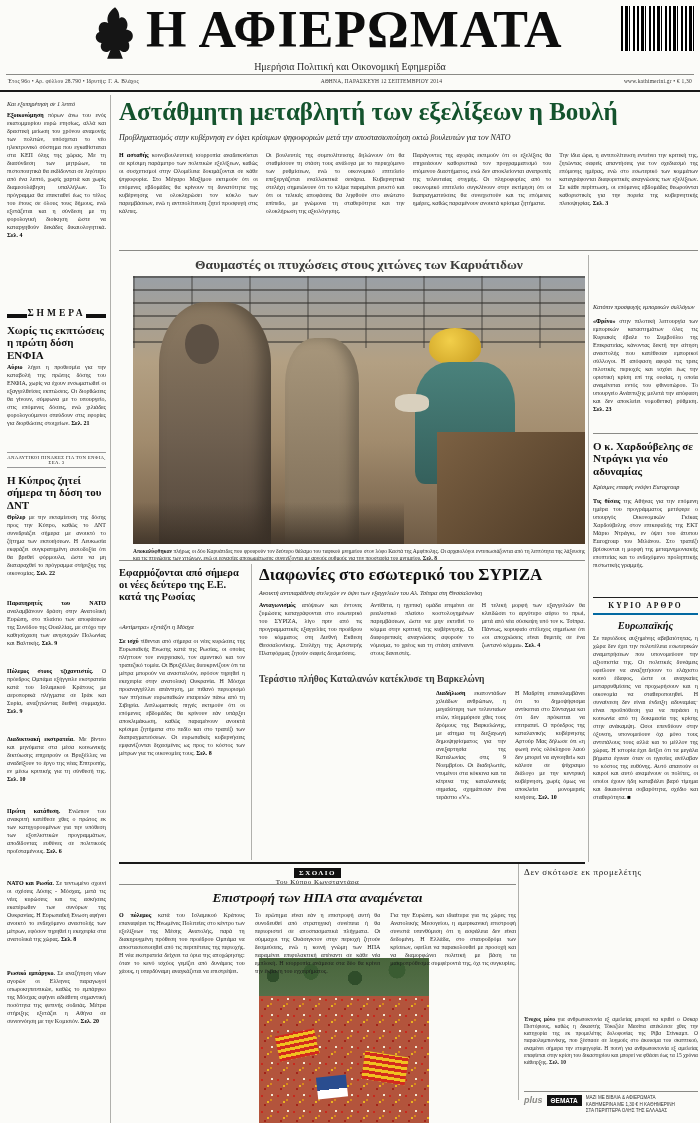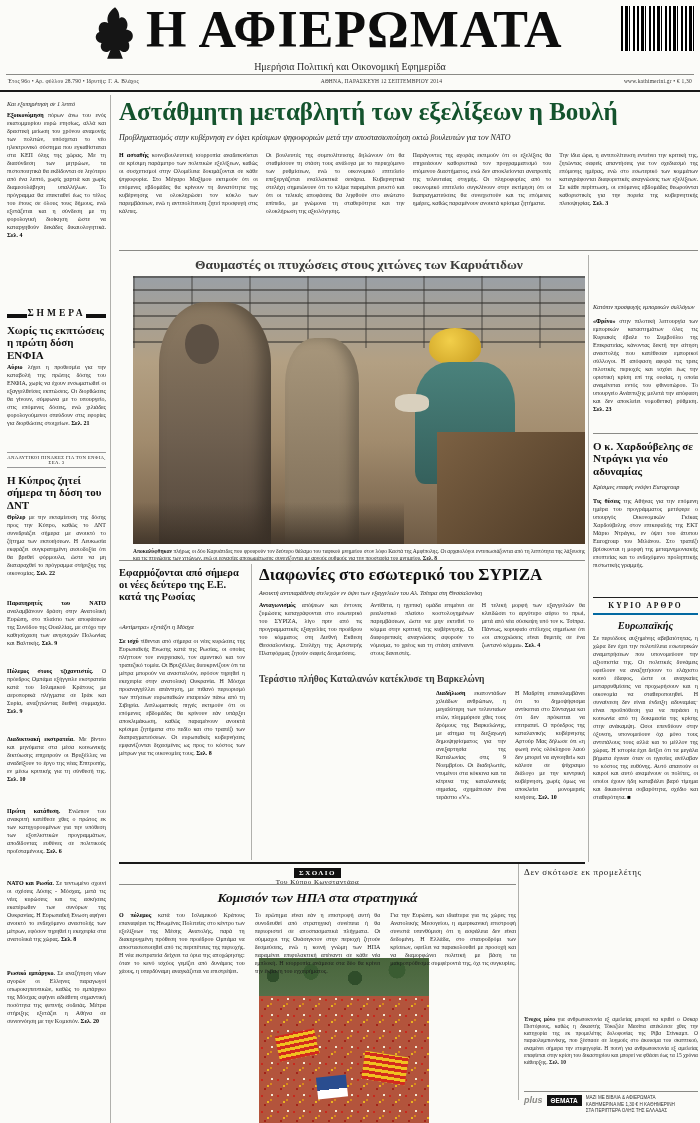--- a/index.html
+++ b/index.html
@@ -199,21 +199,21 @@
     <p class="body-txt j clip" style="height:212px"><span>Σε περιόδους αυξημένης αβεβαιότητας, η χώρα δεν έχει την πολυτέλεια εσωτερικών αναμετρήσεων που υπονομεύουν την αξιοπιστία της. Οι πολιτικές δυνάμεις οφείλουν να αναζητήσουν το ελάχιστο κοινό έδαφος, ώστε οι αναγκαίες μεταρρυθμίσεις να προχωρήσουν και η οικονομία να σταθεροποιηθεί. Η συναίνεση δεν είναι ένδειξη αδυναμίας· είναι προϋπόθεση για να περάσει η κοινωνία από τη δοκιμασία της κρίσης στην ανάκαμψη. Οσοι επενδύουν στην όξυνση, υπονομεύουν όχι μόνο τους αντιπάλους τους αλλά και το μέλλον της χώρας. Η ιστορία έχει δείξει ότι τα μεγάλα βήματα έγιναν όταν οι ηγεσίες ανέλαβαν το κόστος της ευθύνης. Αυτό απαιτούν οι καιροί και αυτό αναμένουν οι πολίτες, οι οποίοι έχουν ήδη καταβάλει βαρύ τίμημα και δικαιούνται σοβαρότητα, σχέδιο και σταθερότητα.</span>
       <b>■</b></p>
   </div>
 
   <div class="abs hl-dark" style="left:119px;top:862px;width:466px;height:2px"></div>
   <div class="abs chip-row" style="left:119px;top:868px;width:397px">
     <span class="chip">ΣΧΟΛΙΟ</span>
     <span class="chip-by">Του Κύπρο Κωνσταντάρα</span>
   </div>
   <div class="abs hl" style="left:119px;top:884px;width:397px;height:1px"></div>
-  <h2 class="abs h-sxolio" style="left:119px;top:890px;width:397px">Κομισιόν των ΗΠΑ στα στρατηγικά</h2>
+  <h2 class="abs h-sxolio" style="left:119px;top:890px;width:397px">Επιστροφή των ΗΠΑ στα αναμένεται</h2>
   <div class="abs cols" style="left:119px;top:912px;width:397px;height:182px;gap:10px">
     <p class="c body-txt j"><b>Ο πόλεμος</b>
       <span>κατά του Ισλαμικού Κράτους επαναφέρει τις Ηνωμένες Πολιτείες στο κέντρο των εξελίξεων της Μέσης Ανατολής, παρά τη διακηρυγμένη πρόθεση του προέδρου Ομπάμα να αποστασιοποιηθεί από τις περιπέτειες της περιοχής. Η νέα εκστρατεία δείχνει τα όρια της αποχώρησης: όταν το κενό ισχύος γεμίζει από δυνάμεις του χάους, η υπερδύναμη αναγκάζεται να επιστρέψει.</span></p>
     <p class="c body-txt j">Το ερώτημα είναι εάν η επιστροφή αυτή θα συνοδευθεί από στρατηγική συνέπεια ή θα περιοριστεί σε αποσπασματικά πλήγματα. Οι σύμμαχοι της Ουάσιγκτον στην περιοχή ζητούν δεσμεύσεις, ενώ η κοινή γνώμη των ΗΠΑ παραμένει επιφυλακτική απέναντι σε κάθε νέα εμπλοκή. Η ισορροπία ανάμεσα στα δύο θα κρίνει την έκβαση του εγχειρήματος.</p>
     <p class="c body-txt j">Για την Ευρώπη, και ιδιαίτερα για τις χώρες της Ανατολικής Μεσογείου, η αμερικανική επιστροφή συνιστά υπενθύμιση ότι η ασφάλεια δεν είναι δεδομένη. Η Ελλάδα, στο σταυροδρόμι των κρίσεων, οφείλει να παρακολουθεί με προσοχή και να διαμορφώνει πολιτική με βάση τα μακροπρόθεσμα συμφέροντά της, όχι τις συγκυρίες.</p>
   </div>
 
   <div class="abs vr" style="left:518px;top:864px;height:236px"></div>
 
   <h3 class="abs h-pist" style="left:524px;top:867px;width:174px">Δεν σκότωσε εκ προμελέτης</h3>

